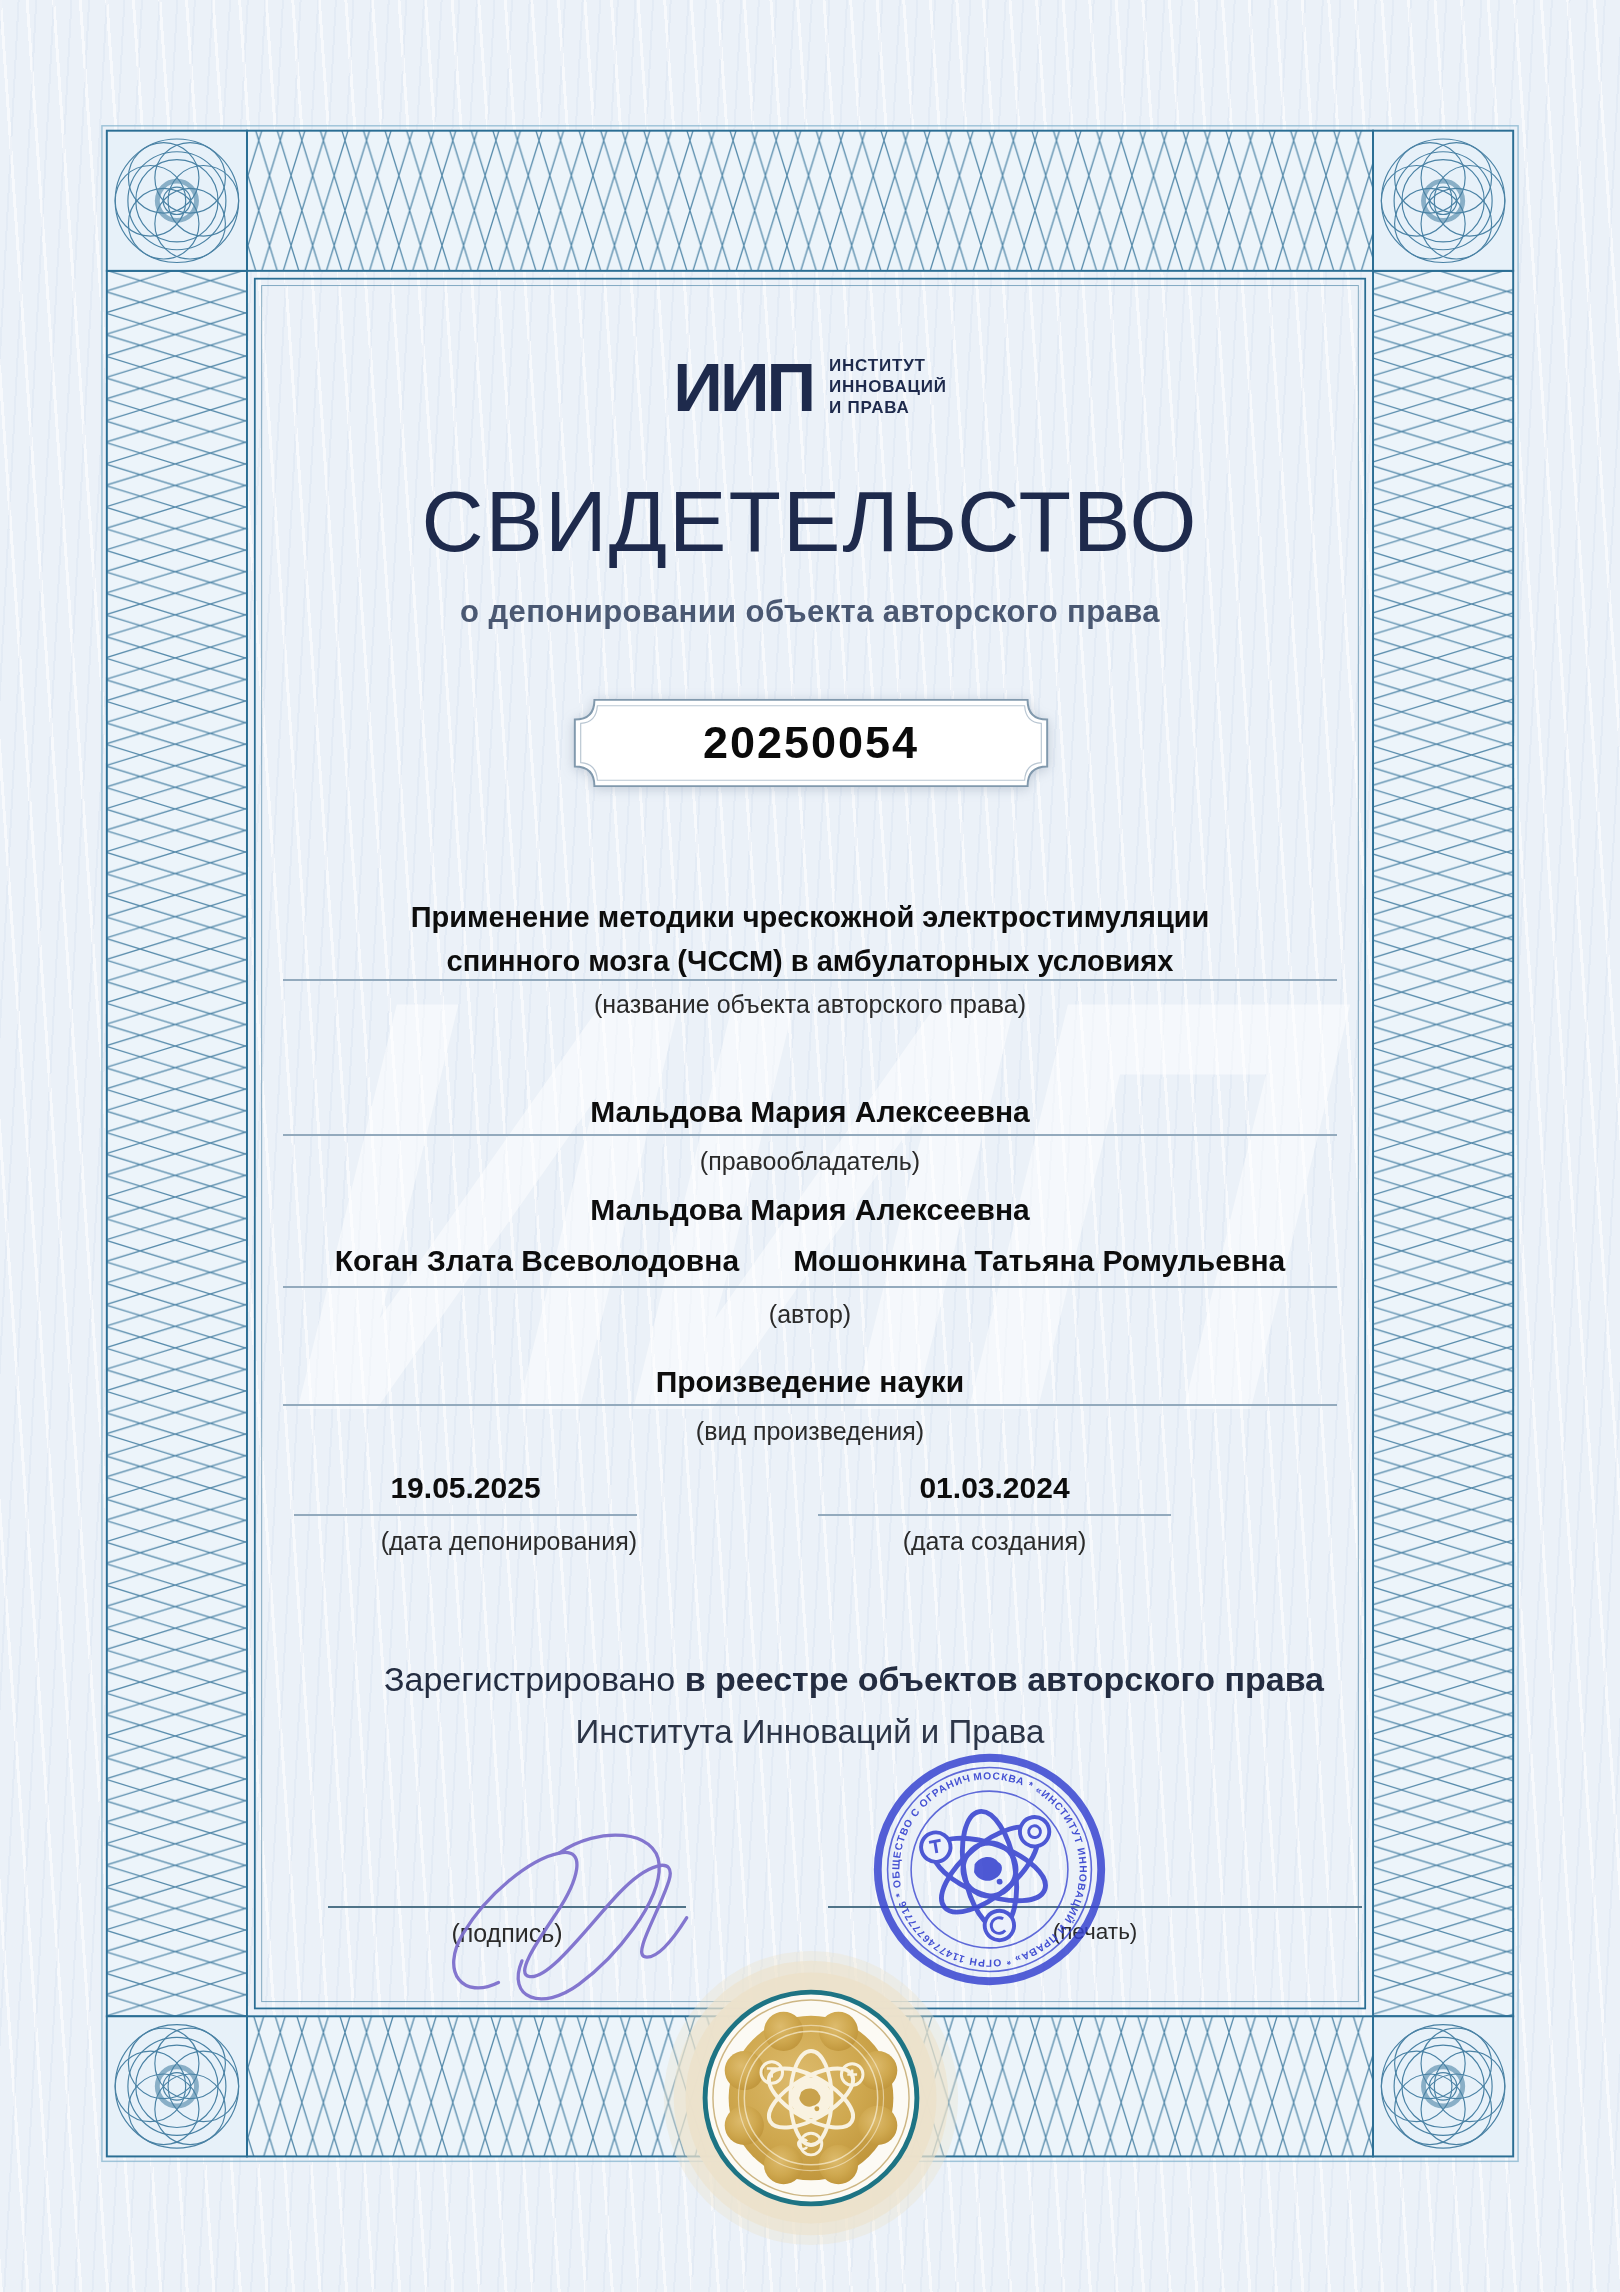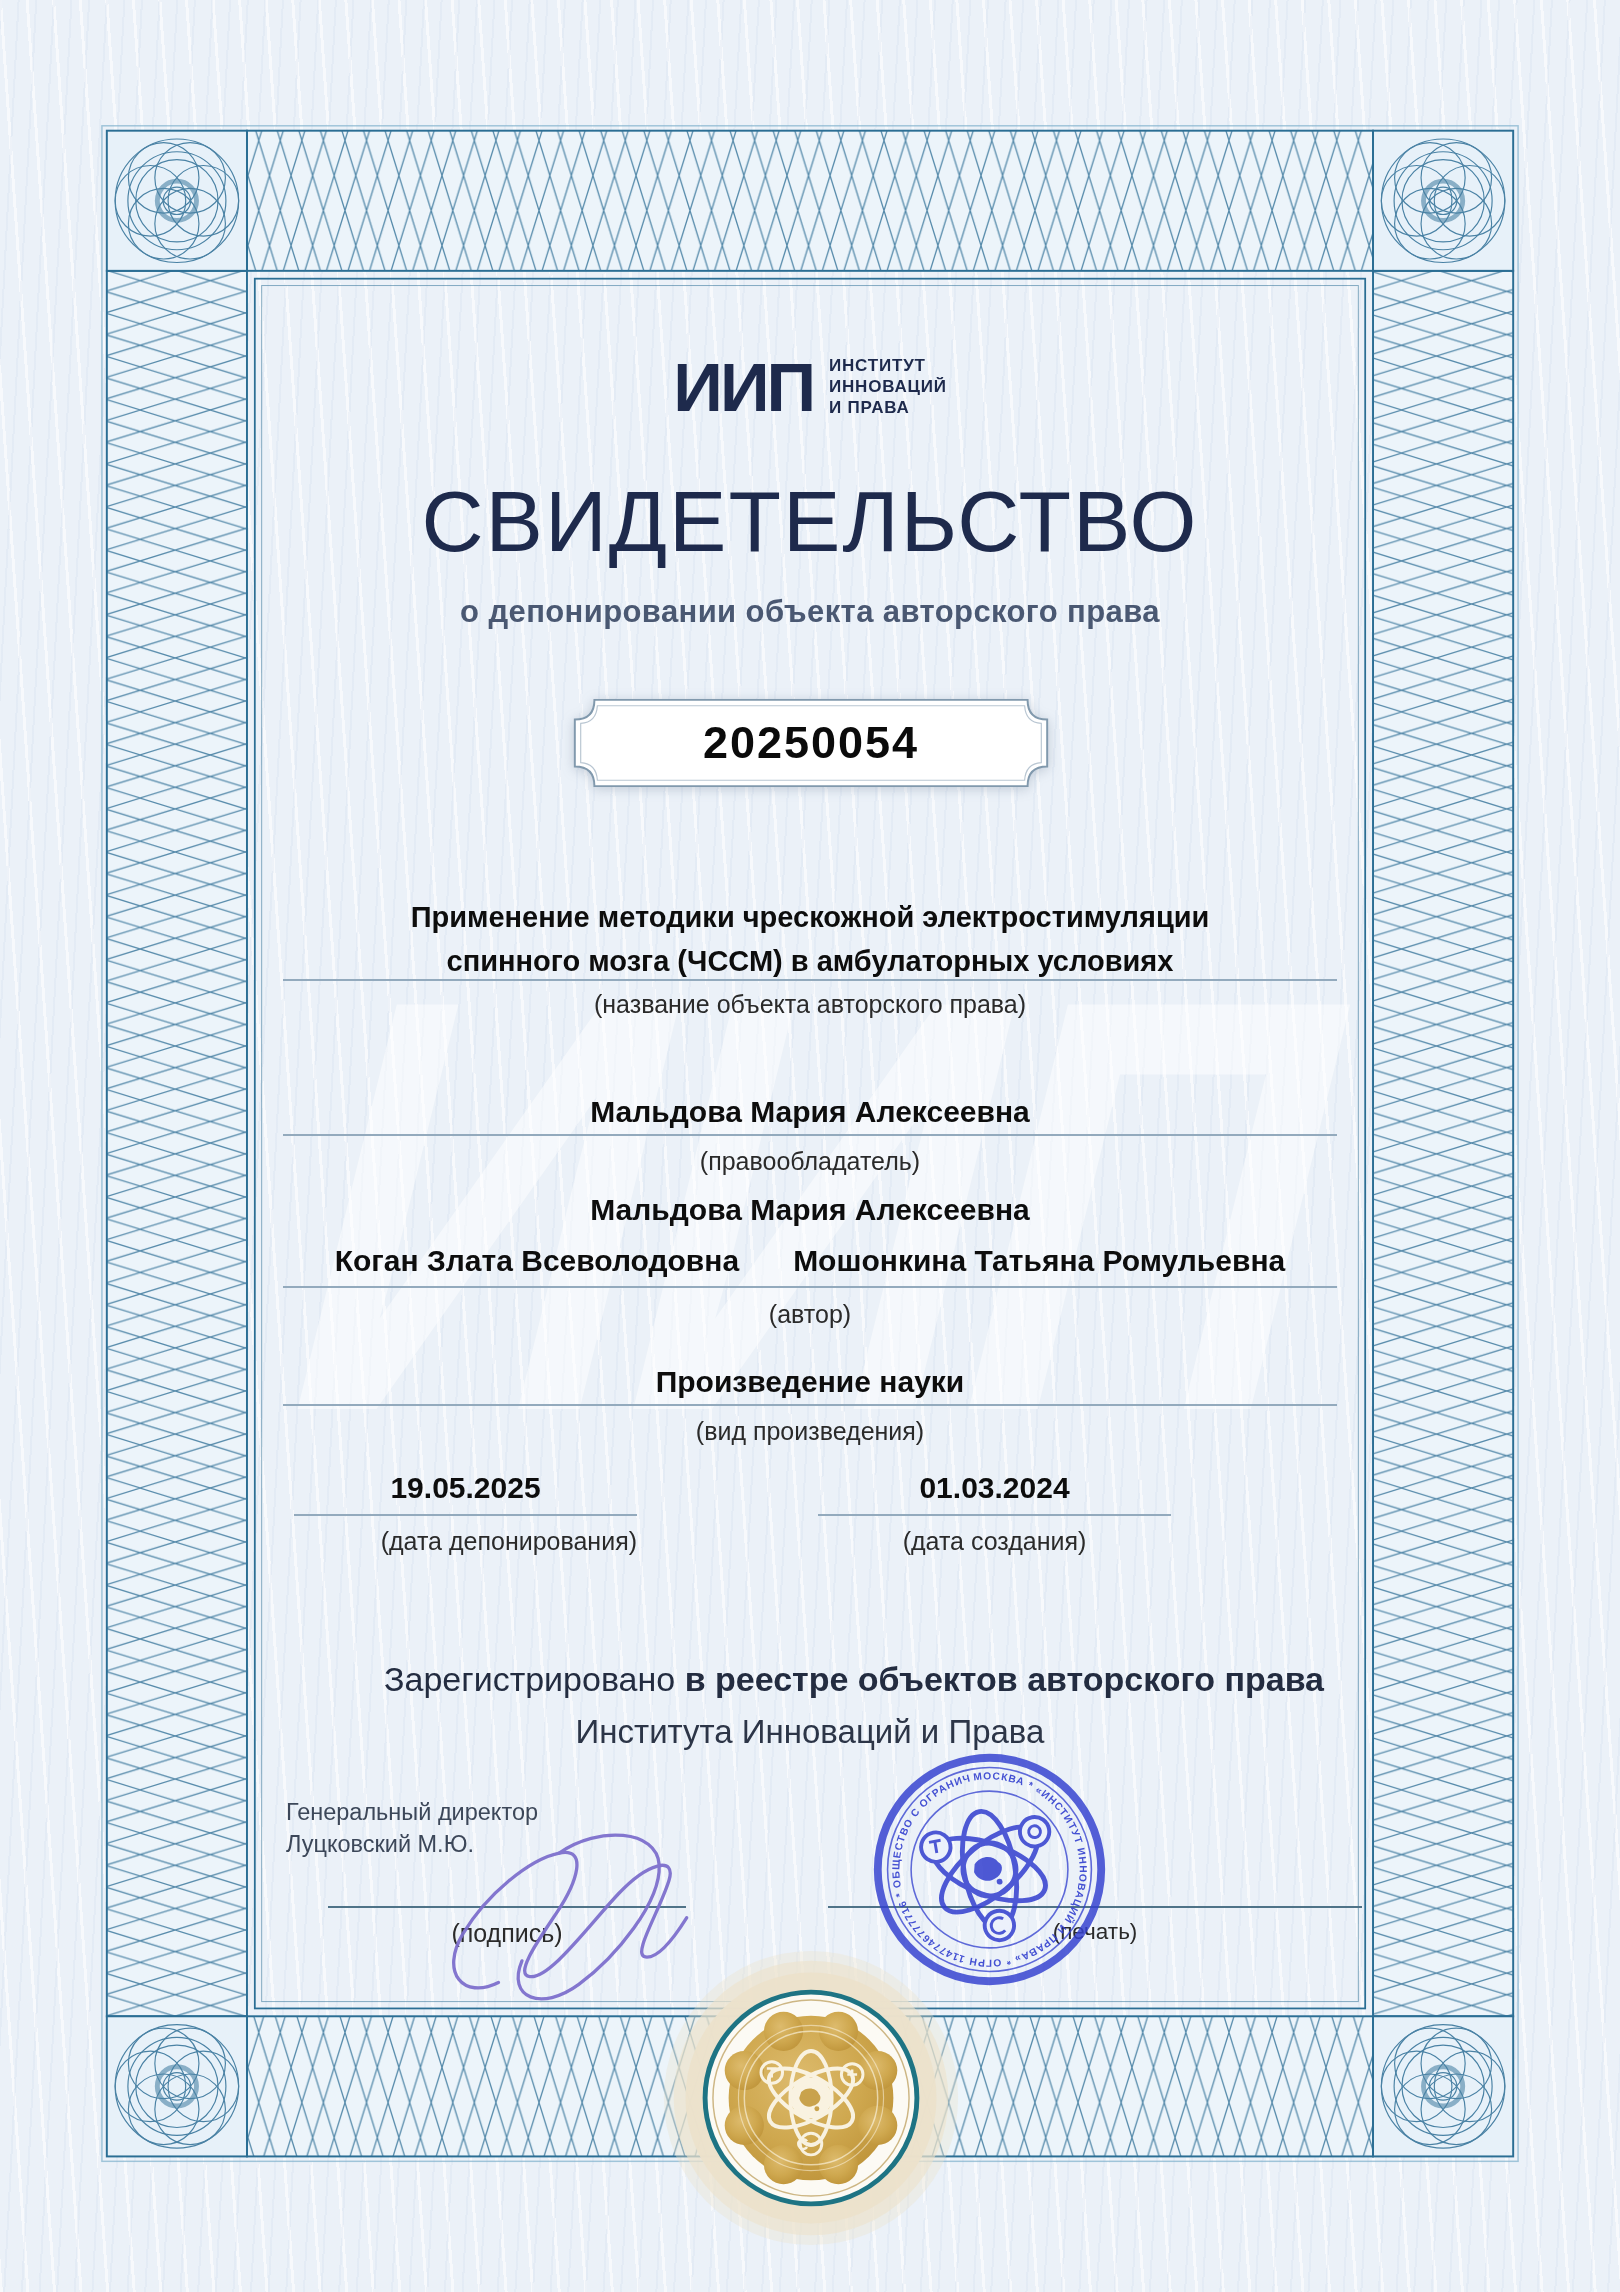--- a/index.html
+++ b/index.html
@@ -150,24 +150,20 @@
     <div class="big-line-31">01.03.2024</div>
     <div class="rule" style="margin-top:7.8px;"></div>
     <div class="caption" style="margin-top:10.8px;">(дата создания)</div>
   </div>
 
   <div class="abs centered reg1" style="top:1660px;">
     <span>Зарегистрировано </span><b>в реестре объектов авторского права</b>
   </div>
   <div class="abs centered reg2" style="top:1713px;">Института Инноваций и Права</div>
 
-  <div class="abs sig-block" style="left:286px;top:1796px;">
-    <div>Генеральный директор</div>
-    <div>Луцковский М.Ю.</div>
-  </div>
 
   <svg class="abs" style="left:412px;top:1808px;z-index:4;" width="314" height="196" viewBox="0 0 320 200">
     <g stroke="var(--signature-ink,#7e70cd)" stroke-width="3.4" fill="none" stroke-linecap="round" opacity="0.95">
       <path d="M88,178 C52,196 28,168 52,128 C76,88 120,52 150,46 C180,40 168,76 148,106 C128,136 104,170 120,172 C140,175 180,120 210,88 C240,56 270,48 262,74 C252,106 224,150 238,152 C252,154 270,128 280,112"></path>
       <path d="M150,46 C190,18 250,22 252,58 C254,96 208,152 170,180 C132,208 96,194 112,156"></path>
     </g>
   </svg>
 
   <div class="abs rule-dark" style="left:328px;top:1906px;width:358px;"></div>
   <div class="abs caption" style="left:328px;top:1919px;width:358px;">(подпись)</div>

